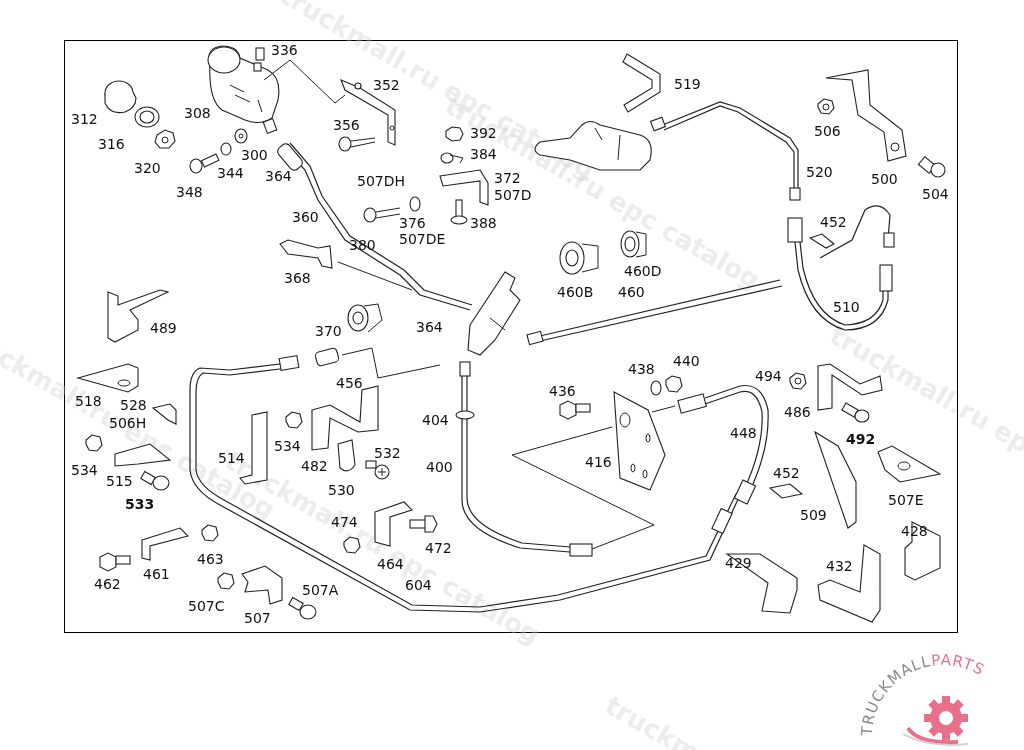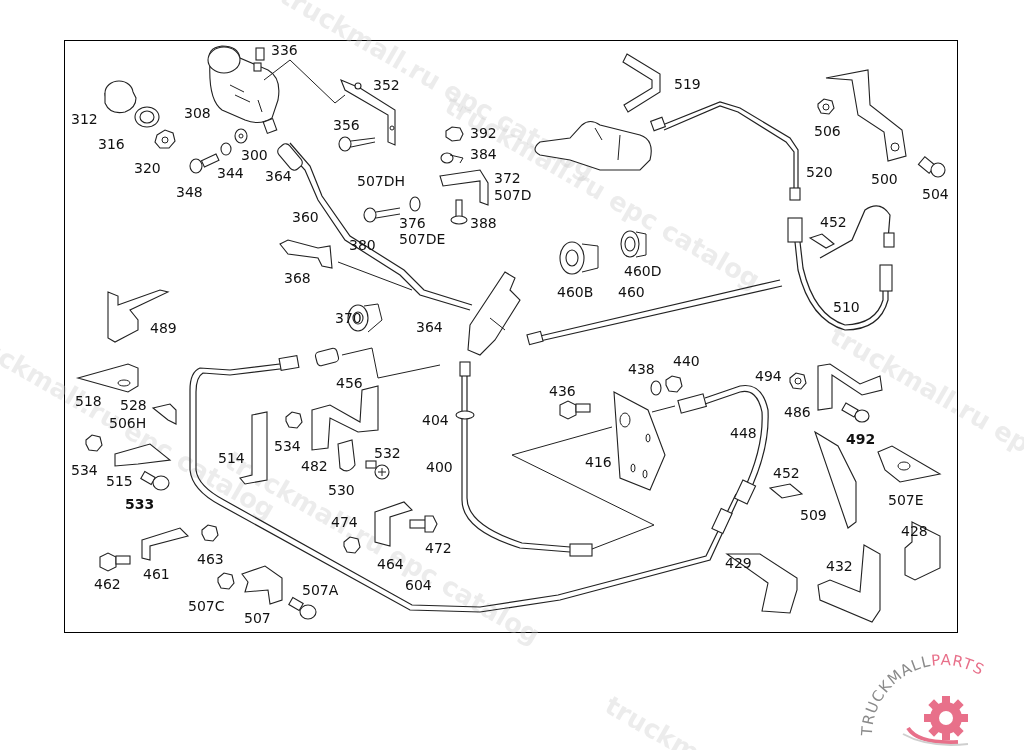--- a/index.html
+++ b/index.html
@@ -348,21 +348,21 @@
     <span class="part-label" style="left: 806px; top: 165px;">520</span>
     <span class="part-label" style="left: 871px; top: 172px;">500</span>
     <span class="part-label" style="left: 922px; top: 187px;">504</span>
     <span class="part-label" style="left: 820px; top: 215px;">452</span>
     <span class="part-label" style="left: 624px; top: 264px;">460D</span>
     <span class="part-label" style="left: 557px; top: 285px;">460B</span>
     <span class="part-label" style="left: 618px; top: 285px;">460</span>
     <span class="part-label" style="left: 284px; top: 271px;">368</span>
     <span class="part-label" style="left: 833px; top: 300px;">510</span>
     <span class="part-label" style="left: 150px; top: 321px;">489</span>
-    <span class="part-label" style="left: 315px; top: 311px; margin-left: 20px;">370</span>
+    <span class="part-label" style="left: 315px; top: 324px;">370</span>
     <span class="part-label" style="left: 416px; top: 320px;">364</span>
     <span class="part-label" style="left: 316px; top: 376px; margin-left: 20px;">456</span>
     <span class="part-label" style="left: 628px; top: 362px;">438</span>
     <span class="part-label" style="left: 673px; top: 354px;">440</span>
     <span class="part-label" style="left: 755px; top: 369px;">494</span>
     <span class="part-label" style="left: 784px; top: 405px;">486</span>
     <span class="part-label" style="left: 75px; top: 394px;">518</span>
     <span class="part-label" style="left: 120px; top: 398px;">528</span>
     <span class="part-label" style="left: 109px; top: 416px;">506H</span>
     <span class="part-label" style="left: 549px; top: 384px;">436</span>

